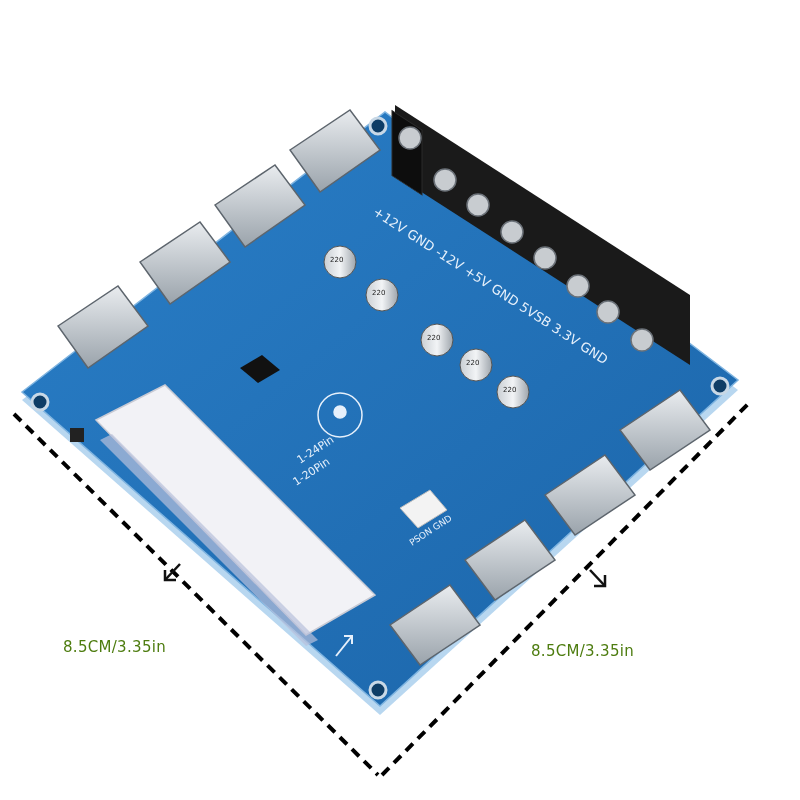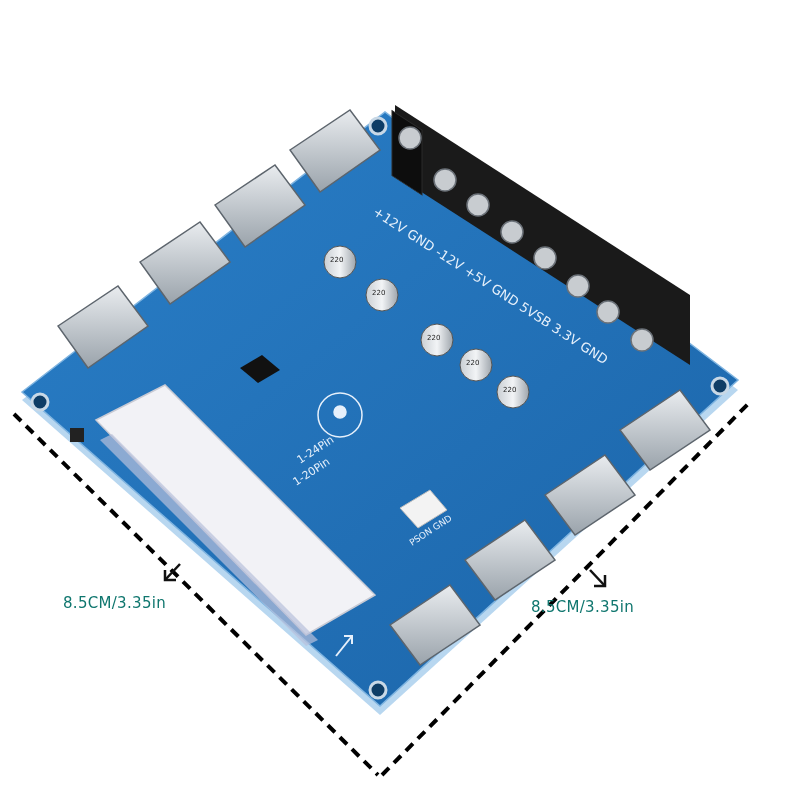--- a/index.html
+++ b/index.html
@@ -1,18 +1,18 @@
 <!DOCTYPE html>
 <html><head>
 <meta charset="utf-8">
 <style>
   html, body { margin:0; padding:0; background:#ffffff; }
   body { width:800px; height:800px; position:relative; overflow:hidden; font-family:"DejaVu Sans", sans-serif; }
   .stage { position:absolute; left:0; top:0; width:800px; height:800px; }
-  .dim-label { position:absolute; font-size:15px; color:#0f766e; letter-spacing:0.3px; }
+  .dim-label { position:absolute; font-size:15px; color:#4d7c0f; letter-spacing:0.3px;margin-top:44px; }
   .lbl-left { left:63px; top:594px; }
   .lbl-right { left:531px; top:598px; }
   .silk { font-family:"DejaVu Sans", sans-serif; fill:#e6f0fb; }
 </style>
 </head>
 <body>
 
 <div class="stage">
 <svg width="800" height="800" viewBox="0 0 800 800" xmlns="http://www.w3.org/2000/svg">
   <defs>

